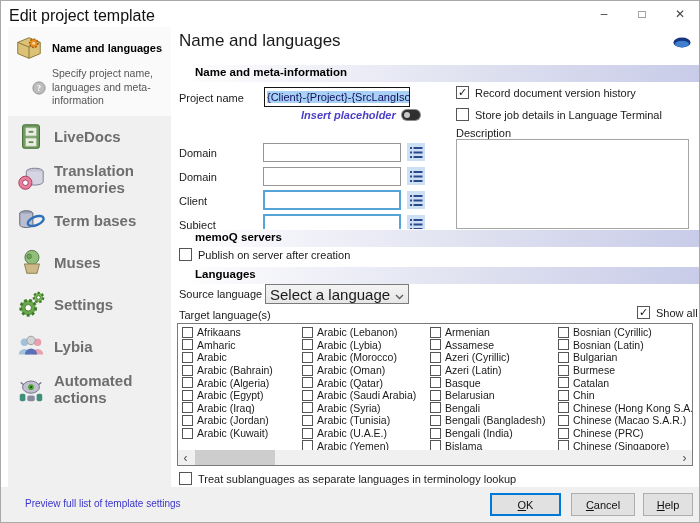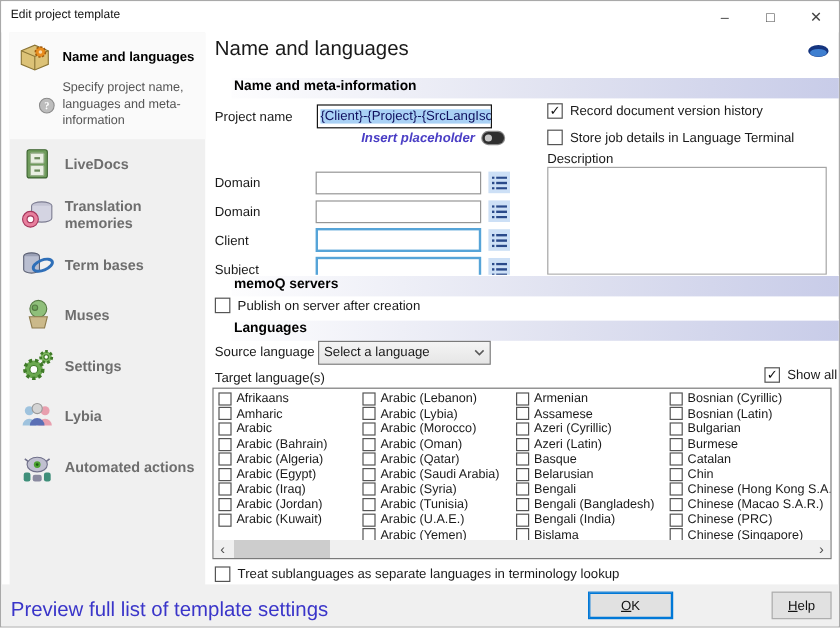--- a/index.html
+++ b/index.html
@@ -4,33 +4,33 @@
 <style>
   * { box-sizing: border-box; margin: 0; padding: 0; }
   html,body { background:#d8d8d8; }
   .window{
     position:relative; width:700px; height:523px; background:#ffffff;
     border:1px solid #a9a9a9; font-family:"Liberation Sans", sans-serif;
     font-size:11px; color:#1a1a1a; overflow:hidden;
   }
   
   .titlebar{ position:absolute; top:0; left:0; right:0; height:26px; background:#fff; }
-  .title{ position:absolute; left:8px; top:6px; font-size:10px; color:#111; }
+  .title{ position:absolute; left:8px; top:6px; font-size:16px; color:#111; }
   .win-controls{ position:absolute; right:0; top:0; height:26px; display:flex; }
   .win-btn{ width:38px; height:26px; display:flex; align-items:center; justify-content:center;
             font-size:12px; color:#444; cursor:default; }
   
   .sidebar{ position:absolute; left:7px; top:26px; width:163px; height:462px; background:#f0f0f0; }
   .side-sel{ background:#fafafa; padding:6px 4px 6px 6px; }
   .side-sel-head{ display:flex; align-items:center; gap:8px; }
   .side-sel-head .lbl{ font-weight:bold; color:#000; font-size:11px; }
   .side-desc{ display:flex; gap:6px; margin:4px 2px 2px 18px; color:#555; font-size:10.5px; line-height:1.3; }
   .side-desc .qmark{ flex:0 0 auto; margin-top:14px; }
   .side-item{ display:flex; align-items:center; gap:8px; height:42px; padding-left:8px; }
-  .side-item .lbl{ font-weight:bold; color:#6e6e6e; font-size:12px; }
+  .side-item .lbl{ font-weight:bold; color:#6e6e6e; font-size:15px; }
   .icon32{ width:30px; height:30px; flex:0 0 auto; }
   
   .section-bar{ position:absolute; left:192px; width:516px; height:17px;
     background:linear-gradient(90deg,#fdfdfe 0%,#dfe1f0 55%,#c7cbe8 100%);
     border-top:1px solid #fff; font-weight:bold; font-size:11.5px; color:#000;
     padding:1px 4px 16px 2px; }
   
   .page-title{ position:absolute; left:178px; top:30px; font-size:17px; color:#1a1a1a; }
   .eye-icon{ position:absolute; right:8px; top:36px; }
   .flabel{ position:absolute; font-size:11px; color:#1a1a1a; white-space:nowrap; }
@@ -51,40 +51,40 @@
   .cb.checked::before{ content:"\2713"; margin-top:-1px; }
   .meta-input{ position:absolute; left:262px; width:138px; height:19px; background:#fff;
     border:1px solid #969696; font-family:inherit; font-size:11px; padding:0 3px; }
   .meta-input.focusblue{ border:2px solid #56a4d8; height:20px; }
   .list-btn{ position:absolute; left:406px; width:18px; height:18px; background:#cde0f6;
     border:none; display:flex; align-items:center; justify-content:center; cursor:pointer; }
   .desc-area{ position:absolute; left:455px; top:138px; width:233px; height:90px;
     border:1px solid #a5a5a5; resize:none; font-family:inherit; font-size:11px; background:#fff; }
   .select{ position:absolute; left:264px; top:283px; width:144px; height:20px;
     border:1px solid #7a7a7a; background:linear-gradient(#f4f4f4,#e6e6e6);
-    display:flex; align-items:center; padding:0 4px; font-size:11px; cursor:pointer; }
+    display:flex; align-items:center; padding:0 4px; font-size:15px; cursor:pointer; }
   .select .chev{ margin-left:auto; }
   
   .listbox{ position:absolute; left:176px; top:322px; width:516px; height:143px;
     border:1px solid #7a7a7a; background:#fff; overflow:hidden; }
   .cols{ display:flex; padding:2px 0 0 4px; }
   .lang-col{ display:flex; flex-direction:column; }
   .lang-col.c0{ width:120px; } .lang-col.c1{ width:128px; }
   .lang-col.c2{ width:128px; } .lang-col.c3{ width:134px; }
   .lang-item{ display:flex; align-items:center; gap:4px; height:12.6px;
     font-size:10.5px; white-space:nowrap; cursor:default; }
   .lang-item .cb{ width:11px; height:11px; }
   .hscroll{ position:absolute; left:0; right:0; bottom:0; height:15px; background:#f0f0f0; }
   .hs-arrow{ position:absolute; top:0; width:15px; height:15px; display:flex; align-items:center;
     justify-content:center; color:#505050; font-size:12px; }
   .hs-arrow.left{ left:0; } .hs-arrow.right{ right:0; }
   .hs-thumb{ position:absolute; left:17px; top:0; width:80px; height:15px; background:#cdcdcd; }
   
   .footer{ position:absolute; left:0; right:0; bottom:0; height:35px; background:#f0f0f0; }
-  .preview-link{ position:absolute; left:8px; top:11px; color:#3a35c9; font-size:17px; cursor:pointer;text-align:right; }
+  .preview-link{ position:absolute; left:24px; top:11px; color:#3a35c9; font-size:10px; cursor:pointer;text-align:right; }
   .btn{ position:absolute; top:6px; height:23px; background:#e1e1e1; border:1px solid #adadad;
     font-family:inherit; font-size:11px; color:#111; cursor:pointer; }
   .btn.default{ border:1px solid #0078d7; box-shadow:inset 0 0 0 1px #0078d7; }
   .btn-ok{ left:489px; width:71px; } .btn-cancel{ left:570px; width:64px; } .btn-help{ left:642px; width:50px; }
 </style>
 </head>
 <body>
 
 <div class="window">
 
@@ -500,16 +500,17 @@
   </div>
 
   <label class="check-row" style="left:178px; top:471px">
     <span class="cb"></span>
     <span>Treat sublanguages as separate languages in terminology lookup</span>
   </label>
 
   <div class="footer">
     <span class="preview-link">Preview full list of template settings</span>
     <button class="btn btn-ok default accel"><u>O</u>K</button>
+    <button class="btn btn-cancel accel"><u>C</u>ancel</button>
     <button class="btn btn-help accel"><u>H</u>elp</button>
   </div>
 
 </div>
 
 </body></html>

